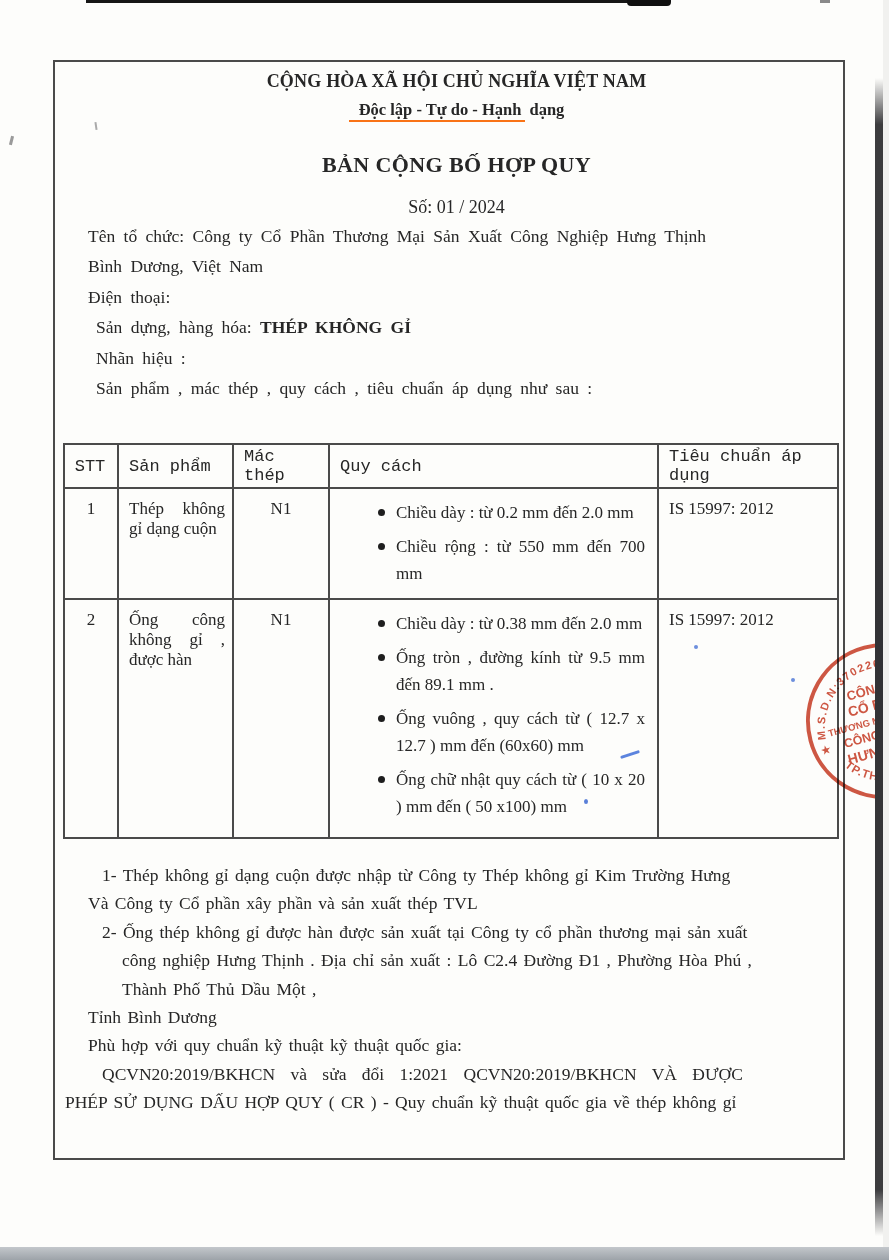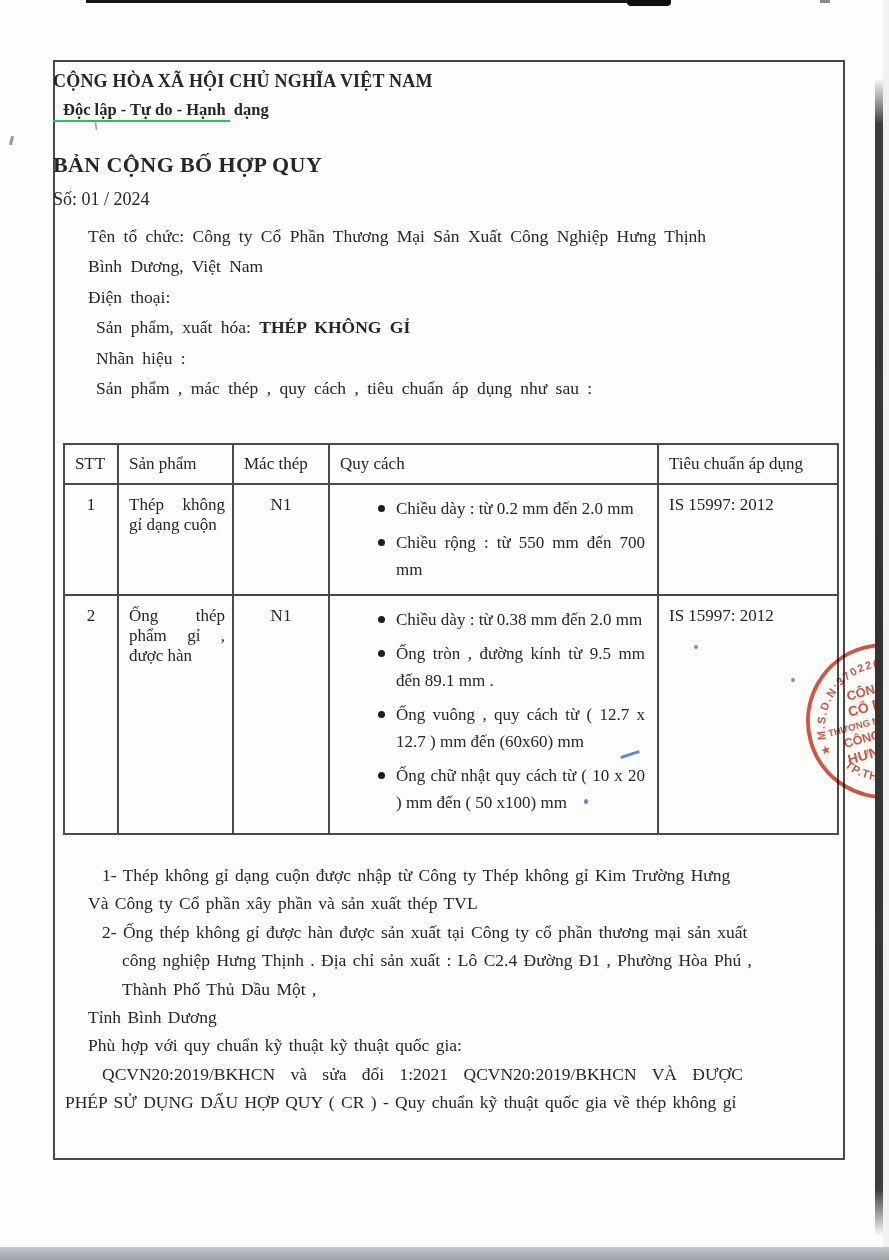--- a/index.html
+++ b/index.html
@@ -29,43 +29,43 @@
   
   .pen1{left:620px;top:753px;width:20px;height:3px;background:#3f6fd8;transform:rotate(-18deg);border-radius:2px;opacity:.85;z-index:3;}
   .pen2{left:584px;top:799px;width:4px;height:5px;background:#2f5fd0;border-radius:50%;opacity:.8;z-index:3;}
   .pen3{left:694px;top:645px;width:4px;height:4px;background:#2f5fd0;border-radius:50%;opacity:.7;z-index:3;}
   .pen4{left:791px;top:678px;width:4px;height:4px;background:#2f5fd0;border-radius:50%;opacity:.7;z-index:3;}
 
   
   .frame{left:53px;top:60px;width:792px;height:1100px;border:2px solid #4a4a4a;box-sizing:border-box;z-index:1;background:transparent;}
 
   
-  .center-line{left:53px;width:807px;text-align:left;z-index:2;}
+  .center-line{left:53px;width:807px;text-align:center;z-index:2;}
   .nat1{top:71px;font-size:18px;font-weight:bold;letter-spacing:.2px;}
   .nat2{top:100px;font-size:16.5px;font-weight:bold;}
-  .nat2 .u{border-bottom:2px solid #22c55e;padding:0 4px 1px 10px;}
+  .nat2 .u{border-bottom:2px solid #f97316;padding:0 4px 1px 10px;}
   .title{top:152px;font-size:22px;font-weight:bold;letter-spacing:.4px;}
-  .docno{top:189px;font-size:18px;}
+  .docno{top:197px;font-size:18px;}
 
   
   .intro{left:88px;top:221px;width:750px;font-size:17.5px;line-height:30.4px;word-spacing:4px;z-index:2;}
   .intro .ln{white-space:nowrap;}
   .intro .ws8{word-spacing:7px;}
   .intro .ind{padding-left:8px;}
   .intro b{font-weight:bold;margin-top:22px;}
 
   
   table.spec{
     position:absolute;left:63px;top:443px;width:774px;z-index:2;
     border-collapse:collapse;table-layout:fixed;
     font-size:17px;
   }
   table.spec th,table.spec td{border:2px solid #4a4a4a;}
   table.spec thead tr{height:40px;}
-  table.spec th{font-weight:normal;text-align:left;padding:2px 4px 2px 10px;}
+  table.spec th{font-weight:normal;text-align:left;padding:2px 4px 2px 10px;font-family:Liberation Mono, monospace;}
   table.spec th.c-stt{text-align:center;padding-left:2px;}
   table.spec tbody td{vertical-align:top;}
   tr.r1{height:98px;}
   tr.r2{height:239px;}
   td.stt,td.grade{text-align:center;padding-top:10px;}
   td.prod{padding:10px 7px 4px 10px;text-align:justify;border-radius:15px;}
   td.spec-cell{padding:10px 0 4px 0;}
   td.spec-cell ul{margin:0;padding:0 12px 0 40px;list-style:none;}
   td.spec-cell li{position:relative;padding-left:26px;margin-bottom:7px;line-height:27px;text-align:justify;}
   td.spec-cell li::before{content:"";position:absolute;left:8px;top:10px;width:7px;height:7px;border-radius:50%;background:#1e1e1e;}
@@ -95,21 +95,21 @@
 
 <div class="abs center-line nat1">CỘNG HÒA XÃ HỘI CHỦ NGHĨA VIỆT NAM</div>
 <div class="abs center-line nat2"><span class="u">Độc lập - Tự do - Hạnh</span><span> dạng</span></div>
 <div class="abs center-line title">BẢN CỘNG BỐ HỢP QUY</div>
 <div class="abs center-line docno">Số: 01 / 2024</div>
 
 <div class="abs intro">
   <div class="ln">Tên tổ chức: Công ty Cổ Phần Thương Mại Sản Xuất Công Nghiệp Hưng Thịnh</div>
   <div class="ln">Bình Dương, Việt Nam</div>
   <div class="ln">Điện thoại:</div>
-  <div class="ln ind"><span>Sản phẩm, xuất hóa: </span><b>THÉP KHÔNG GỈ</b></div>
+  <div class="ln ind"><span>Sản dựng, hàng hóa: </span><b>THÉP KHÔNG GỈ</b></div>
   <div class="ln ind">Nhãn hiệu :</div>
   <div class="ln ind">Sản phẩm , mác thép , quy cách , tiêu chuẩn áp dụng như sau :</div>
 </div>
 
 <table class="spec">
   <colgroup>
     <col style="width:54px">
       <col style="width:115px">
       <col style="width:96px">
       <col style="width:329px">
@@ -132,21 +132,21 @@
       <td class="spec-cell">
         <ul>
           <li>Chiều dày : từ 0.2 mm đến 2.0 mm</li>
           <li>Chiều rộng : từ 550 mm đến 700 mm</li>
         </ul>
       </td>
       <td class="std">IS 15997: 2012</td>
     </tr>
     <tr class="r2">
       <td class="stt">2</td>
-      <td class="prod">Ống thép phẩm gỉ , được hàn</td>
+      <td class="prod">Ống công không gỉ , được hàn</td>
       <td class="grade">N1</td>
       <td class="spec-cell">
         <ul>
           <li>Chiều dày : từ 0.38 mm đến 2.0 mm</li>
           <li>Ống tròn , đường kính từ 9.5 mm đến 89.1 mm .</li>
           <li>Ống vuông , quy cách từ ( 12.7 x 12.7 ) mm đến (60x60) mm</li>
           <li>Ống chữ nhật quy cách từ ( 10 x 20 ) mm đến ( 50 x100) mm</li>
         </ul>
       </td>
       <td class="std">IS 15997: 2012</td>

